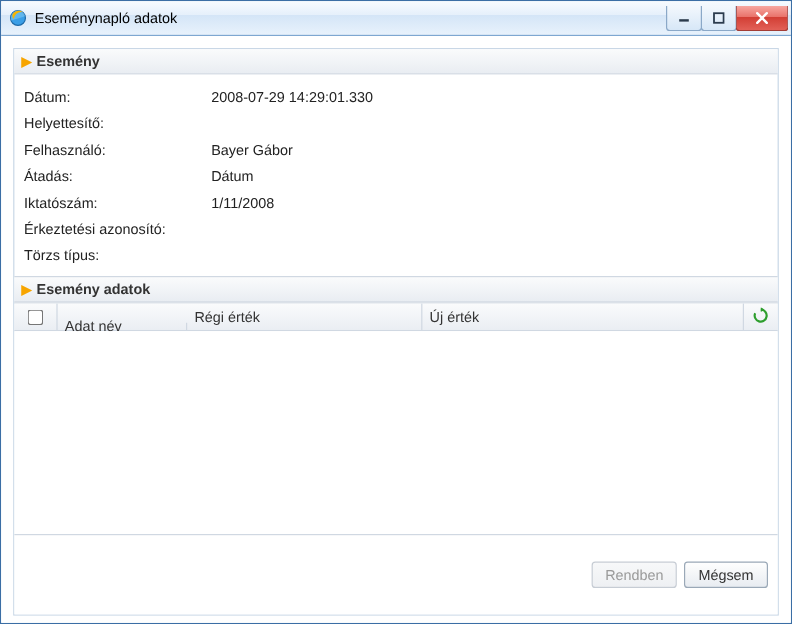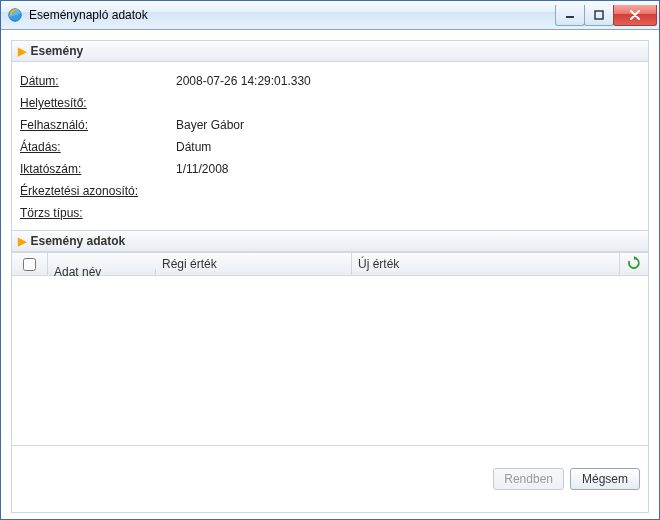--- a/index.html
+++ b/index.html
@@ -15,21 +15,21 @@
   .win-btn.min{border-top:none;}
   .win-btn.max{border-top:none;}
   .win-btn.close{width:42px;border-top:none;background:linear-gradient(to bottom,#f7a7a0 0%,#e9736b 45%,#d23e34 46%,#e26057 100%);border-color:#a33d36;}
   .win-btn svg{display:block;}
   .client{flex:1 1 auto;background:#fff;padding:10px 10px 6px 10px;display:flex;flex-direction:column;box-sizing:border-box;}
   .panel{border:1px solid #c9d7e6;flex:1 1 auto;display:flex;flex-direction:column;background:#fff;}
   .section-head{height:20px;background:linear-gradient(to bottom,#fafbfc,#e9edf2);border-bottom:1px solid #d0d8e2;display:flex;align-items:center;padding-left:6px;font-weight:bold;color:#333;}
   .section-head .arrow{color:#f7a500;margin-right:4px;font-size:11px;}
   .fields{padding:8px 8px 6px 8px;}
   .field-row{display:flex;height:22px;align-items:center;}
-  .field-label{width:156px;color:#222;text-decoration:underline;}
+  .field-label{width:156px;color:#222;}
   .field-value{flex:1;color:#222;}
   .grid-wrap{flex:1 1 auto;display:flex;flex-direction:column;border-top:1px solid #d0d8e2;}
   .grid-head{height:22px;background:linear-gradient(to bottom,#fafbfc,#eaeef3);border-bottom:1px solid #d0d8e2;display:flex;align-items:stretch;}
   .gh-cell{border-right:1px solid #d0d8e2;display:flex;align-items:center;padding:0 6px;color:#333;box-sizing:border-box;}
   .gh-chk{width:36px;justify-content:center;}
   .gh-chk input{margin:0;}
   .gh-name{width:108px;margin-top:16px;}
   .gh-old{width:196px;}
   .gh-new{flex:1;text-align:center;}
   .gh-refresh{width:28px;border-right:none;justify-content:center;}
@@ -76,21 +76,21 @@
     <div class="panel">
 
       <div class="section-head">
         <span class="arrow">▶</span>
         <span>Esemény</span>
       </div>
 
       <div class="fields">
         <div class="field-row">
           <div class="field-label">Dátum:</div>
-          <div class="field-value">2008-07-26 14:29:01.330</div>
+          <div class="field-value">2008-07-29 14:29:01.330</div>
         </div>
         <div class="field-row">
           <div class="field-label">Helyettesítő:</div>
           <div class="field-value"></div>
         </div>
         <div class="field-row">
           <div class="field-label">Felhasználó:</div>
           <div class="field-value">Bayer Gábor</div>
         </div>
         <div class="field-row">

